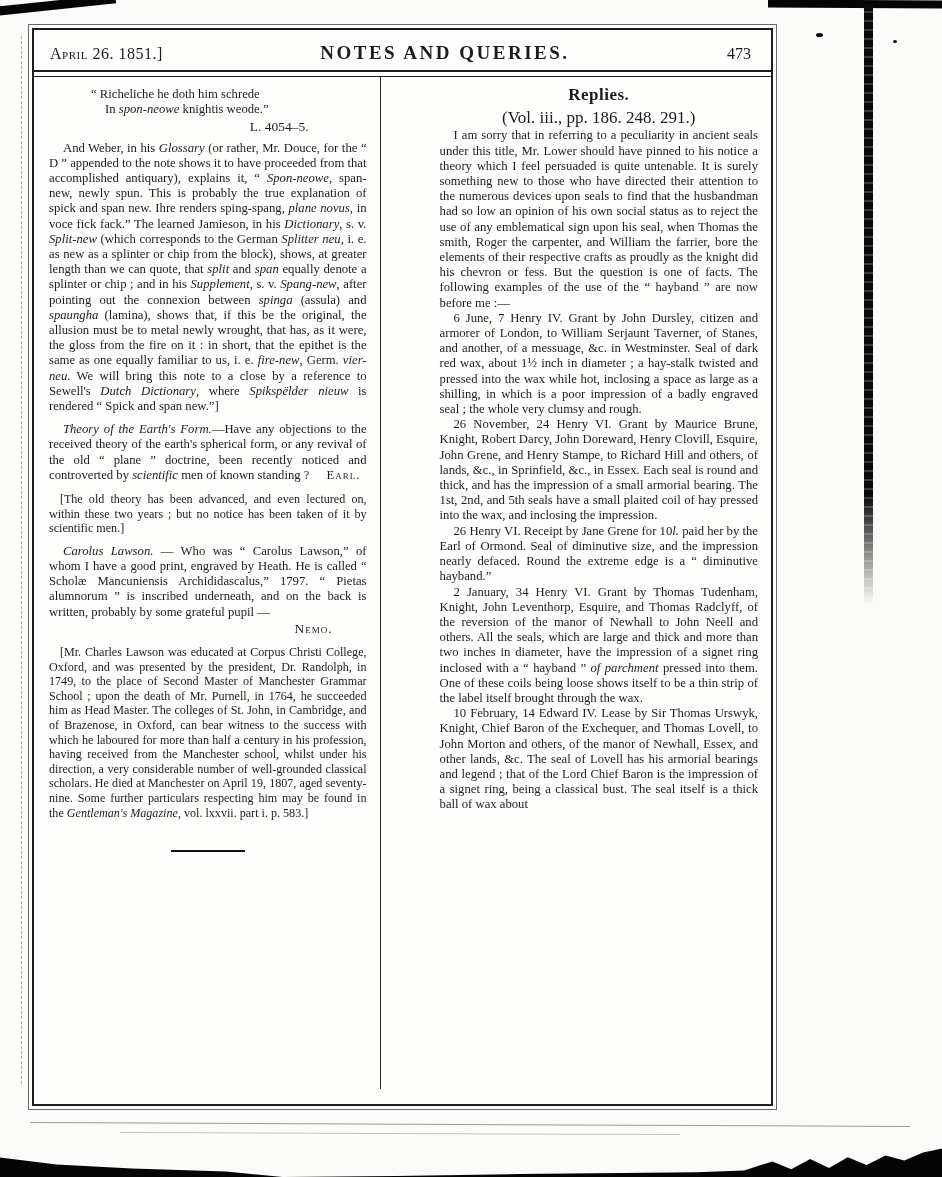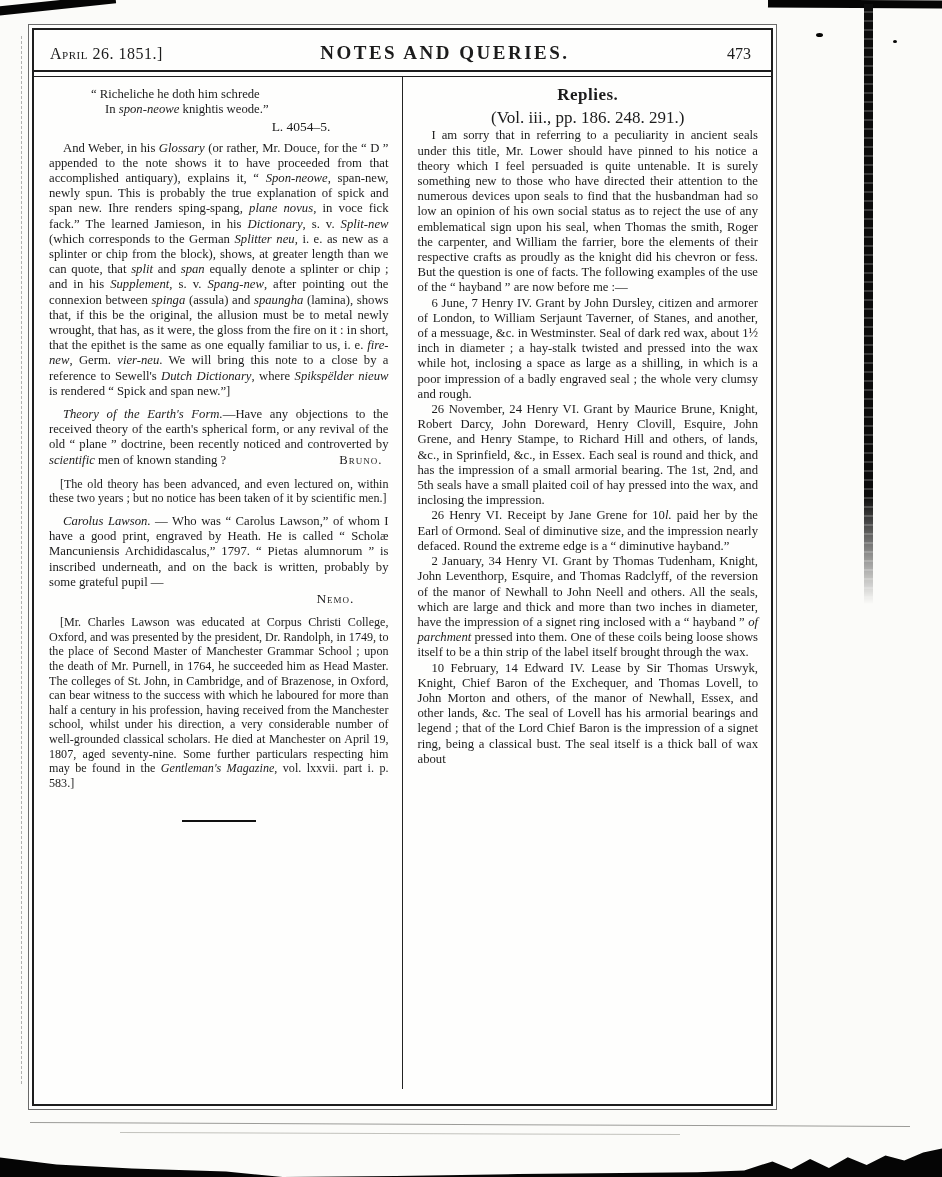--- a/index.html
+++ b/index.html
@@ -22,21 +22,21 @@
   
   .hdr{
     display:flex;align-items:baseline;justify-content:space-between;
     padding:6px 20px 4px 16px;
   }
   .hdr-date{font-variant:small-caps;font-size:16px;letter-spacing:.5px;}
   .hdr-title{font-size:19px;font-weight:bold;letter-spacing:2.5px;}
   .hdr-page{font-size:16px;}
   .hdr-rule{height:4px;border-top:2px solid #1d1d1d;border-bottom:1px solid #1d1d1d;margin:2px 0 0 0;}
   
-  .cols{display:flex;height:1012px;overflow:hidden;}
+  .cols{display:flex;height:1012px;overflow:hidden;gap:44px;}
   .col{width:50%;box-sizing:border-box;padding:8px 13px 0 15px;
        font-size:12.7px;line-height:15.2px;text-align:justify;}
   .col-left{border-right:1px solid #232323;}
   p{margin:0;}
   .para{text-indent:1.1em;margin:0;}
   .blockgap{margin-top:8px;}
   .verse{margin:2px 0 2px 42px;text-align:left;}
   .attr{text-align:right;padding-right:58px;font-size:13.5px;margin:2px 0 6px 0;}
   .note{font-size:12.1px;line-height:14.6px;text-indent:.9em;margin-top:9px;}
   .sig-overlap{text-align:right;padding-right:6px;font-variant:small-caps;letter-spacing:1px;margin-top:-15.2px;}
@@ -85,21 +85,21 @@
       <div class="col col-left">
         <div class="verse">
           <p>“ Richeliche he doth him schrede</p>
           <p style="padding-left:14px;">In <i>spon-neowe</i> knightis weode.”</p>
         </div>
         <div class="attr">L. 4054–5.</div>
 
         <p class="para">And Weber, in his <i>Glossary</i> (or rather, Mr. Douce, for the “ D ” appended to the note shows it to have proceeded from that accomplished antiquary), explains it, “ <i>Spon-neowe</i>, span-new, newly spun.  This is probably the true explanation of spick and span new.  Ihre renders sping-spang, <i>plane novus</i>, in voce fick fack.” The learned Jamieson, in his <i>Dictionary</i>, s. v. <i>Split-new</i> (which corresponds to the German <i>Splitter neu</i>, i. e. as new as a splinter or chip from the block), shows, at greater length than we can quote, that <i>split</i> and <i>span</i> equally denote a splinter or chip ; and in his <i>Supplement</i>, s. v. <i>Spang-new</i>, after pointing out the connexion between <i>spinga</i> (assula) and <i>spaungha</i> (lamina), shows that, if this be the original, the allusion must be to metal newly wrought, that has, as it were, the gloss from the fire on it : in short, that the epithet is the same as one equally familiar to us, i. e. <i>fire-new</i>, Germ. <i>vier-neu</i>.  We will bring this note to a close by a reference to Sewell's <i>Dutch Dictionary</i>, where <i>Spikspëlder nieuw</i> is rendered “ Spick and span new.”]</p>
 
         <p class="para blockgap"><i>Theory of the Earth's Form.</i>—Have any objections to the received theory of the earth's spherical form, or any revival of the old “ plane ” doctrine, been recently noticed and controverted by <i>scientific</i> men of known standing ?</p>
-        <div class="sig-overlap">Bruno.</div>
+        <div class="sig-overlap">Earl.</div>
 
         <p class="note">[The old theory has been advanced, and even lectured on, within these two years ; but no notice has been taken of it by scientific men.]</p>
 
         <p class="para blockgap"><i>Carolus Lawson.</i> — Who was “ Carolus Lawson,” of whom I have a good print, engraved by Heath.  He is called “ Scholæ Mancuniensis Archididascalus,” 1797.  “ Pietas alumnorum ” is inscribed underneath, and on the back is written, probably by some grateful pupil —</p>
 
         <div class="sig-line">Nemo.</div>
 
         <p class="note">[Mr. Charles Lawson was educated at Corpus Christi College, Oxford, and was presented by the president, Dr. Randolph, in 1749, to the place of Second Master of Manchester Grammar School ; upon the death of Mr. Purnell, in 1764, he succeeded him as Head Master.  The colleges of St. John, in Cambridge, and of Brazenose, in Oxford, can bear witness to the success with which he laboured for more than half a century in his profession, having received from the Manchester school, whilst under his direction, a very considerable number of well-grounded classical scholars.  He died at Manchester on April 19, 1807, aged seventy-nine.  Some further particulars respecting him may be found in the <i>Gentleman's Magazine</i>, vol. lxxvii. part i. p. 583.]</p>
 
         <div class="end-divider"></div>

